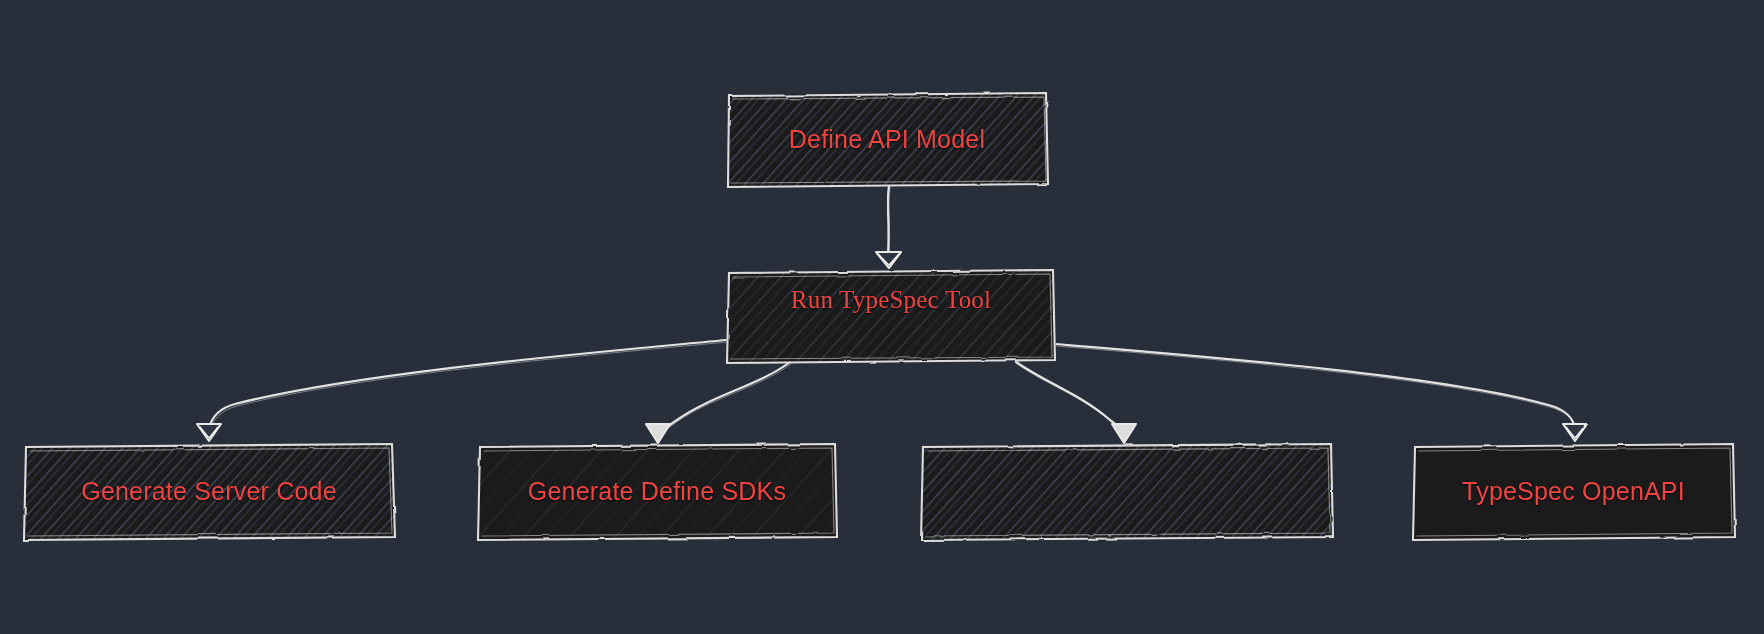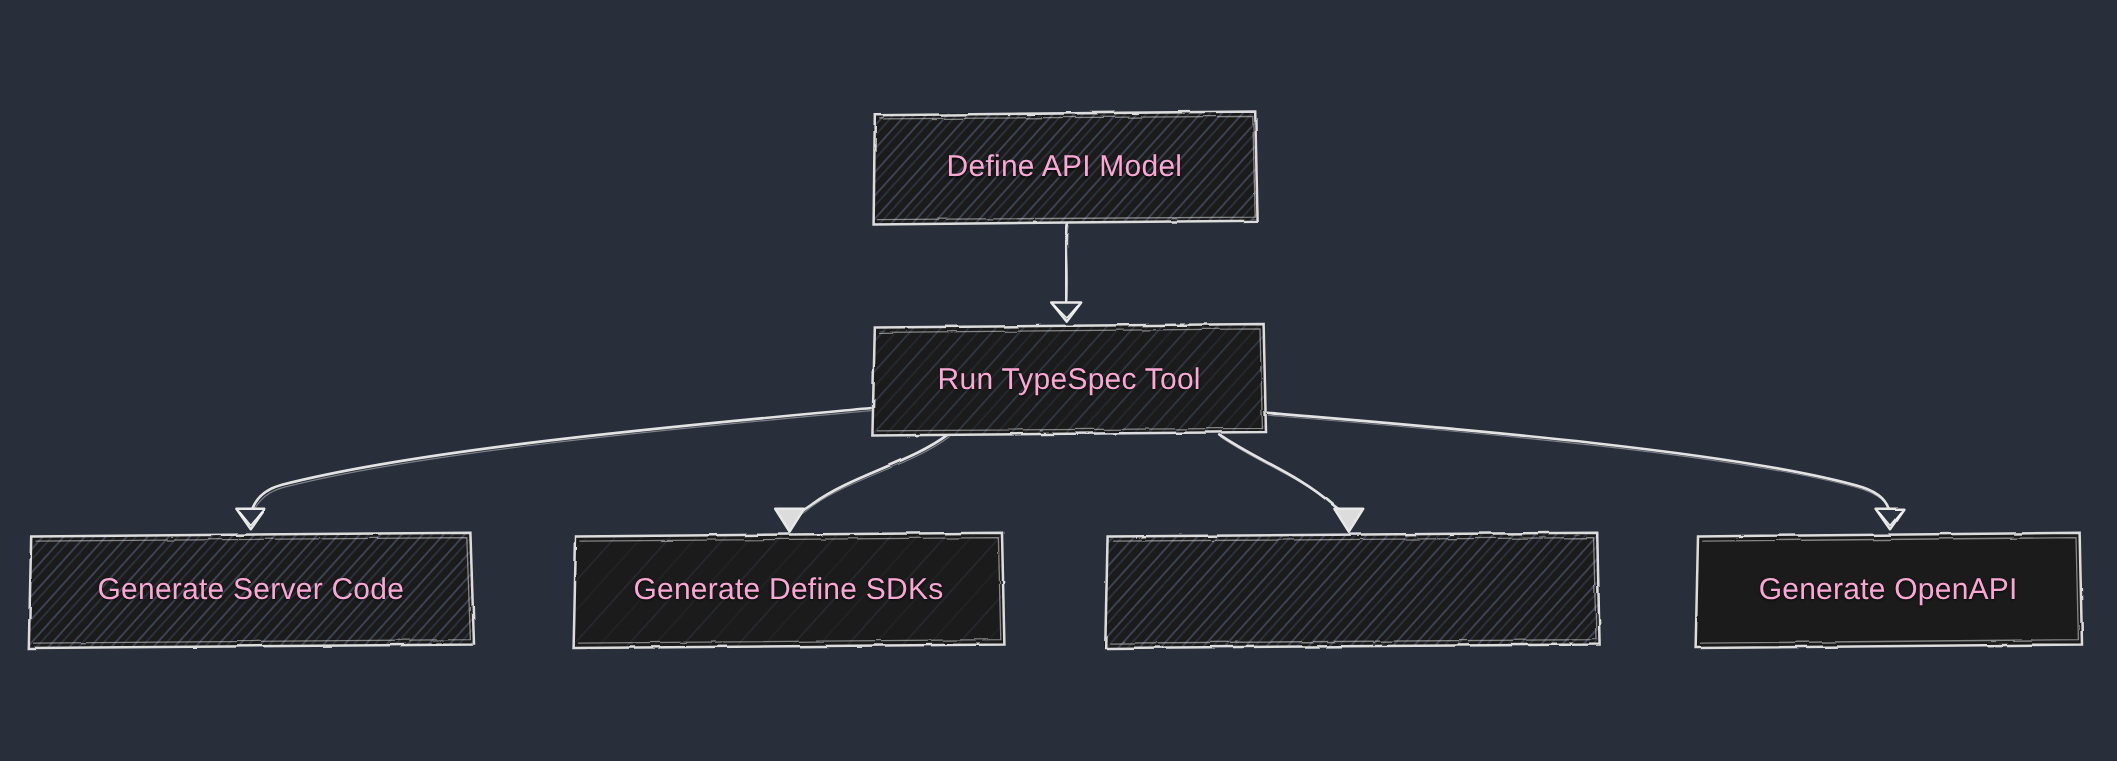--- a/index.html
+++ b/index.html
@@ -22,21 +22,21 @@
     left: 0;
     width: 1764px;
     height: 634px;
     display: block;
   }
   .node-label {
     position: absolute;
     display: flex;
     align-items: center;
     justify-content: center;
-    color: #f9a8d4;
+    color: #ef4444;
     font-family: "Liberation Sans", sans-serif;
     font-size: 25px;
     font-weight: 400;
     letter-spacing: 0.2px;
     white-space: nowrap;
     pointer-events: none;
     text-shadow: 0 1px 2px rgba(0,0,0,0.75);
   }
 </style>
 </head>
@@ -167,22 +167,22 @@
         <g filter="url(#sketchy)" fill="none" stroke="#dcdcdc" stroke-linecap="round">
           <path d="M 1415 447 L 1733 444 L 1735 537 L 1413 540 Z" stroke-width="2.1"></path>
           <path d="M 1419 451 L 1730 448 L 1732 533 L 1417 536" stroke-width="1.1" stroke-opacity="0.55"></path>
         </g>
       </g>
     </g>
   </svg>
 
   <div class="node-label" style="left:726px; top:93px; width:322px; height:92px;">Define API Model</div>
 
-  <div class="node-label" style="left:726px; top:270px; width:330px; height:92px;">Run TypeSpec Tool</div>
+  <div class="node-label" style="left:726px; top:254px; width:330px; height:92px;font-family:Liberation Serif, serif;">Run TypeSpec Tool</div>
 
   <div class="node-label" style="left:23px; top:444px; width:372px; height:95px;">Generate Server Code</div>
 
   <div class="node-label" style="left:477px; top:444px; width:360px; height:95px;">Generate Define SDKs</div>
 
 
-  <div class="node-label" style="left:1412px; top:444px; width:323px; height:95px;">Generate OpenAPI</div>
+  <div class="node-label" style="left:1412px; top:444px; width:323px; height:95px;">TypeSpec OpenAPI</div>
 
 </div>
 
 </body></html>

